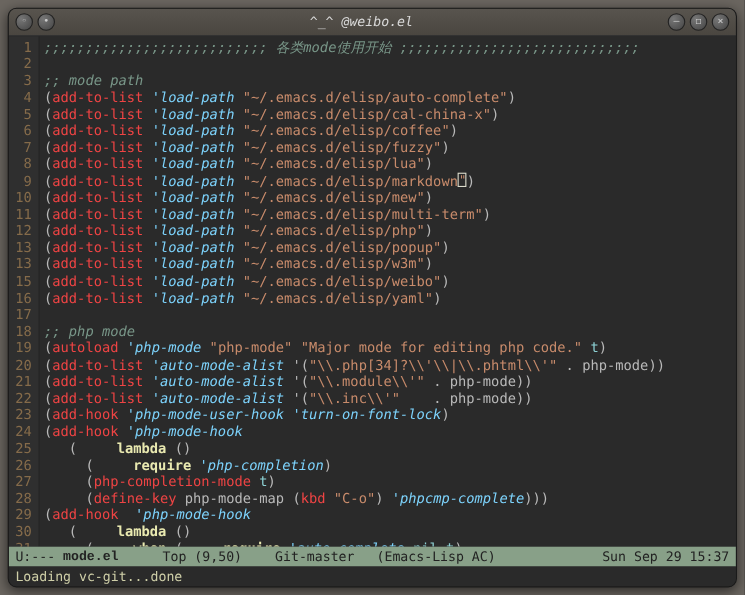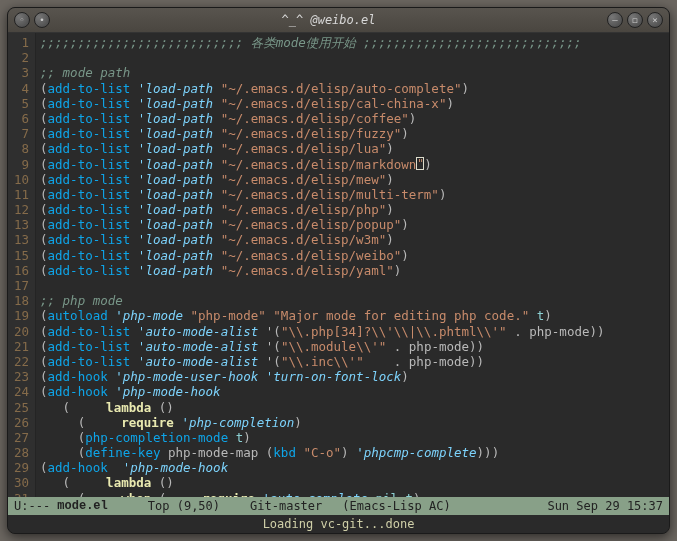--- a/index.html
+++ b/index.html
@@ -60,21 +60,21 @@
     padding: 2px 0 2px 4px;
     line-height: 15.2px;
     white-space: pre;
     overflow: hidden;
     color: #c8c8c8;
   }
   .code .row { height: 15.2px; }
   
   .cmt { color: #789688; font-style: italic; }
   .p   { color: #b9b9b9; }      
-  .fn  { color: #0ea5e9; }      
+  .fn  { color: #ef4444; }      
   .q   { color: #7dd3fc; font-style: italic; }      
   .str { color: #c88b6b; }      
   .kw  { color: #e9e9b0; font-weight: bold; margin-left: 36px; } 
   .nil { color: #8cd0d3; }
   .t   { color: #8cd0d3; }
   .cursor {
     display: inline-block;
     width: 8px; height: 13px;
     border: 1px solid #dcdccc;
     vertical-align: -1px;
@@ -91,21 +91,20 @@
     display: flex;
     gap: 0;
     white-space: pre;
   }
   .minibuf {
     background: #2a2a2a;
     color: #cfcfa8;
     font-size: 12px;
     padding: 2px 6px;
     height: 18px;
-    text-align: center;
   }
 </style>
 </head>
 <body>
 
 <div class="window">
   <div class="titlebar">
     <div class="tb-left">
       <span class="tb-btn">◦</span>
       <span class="tb-btn">•</span>

